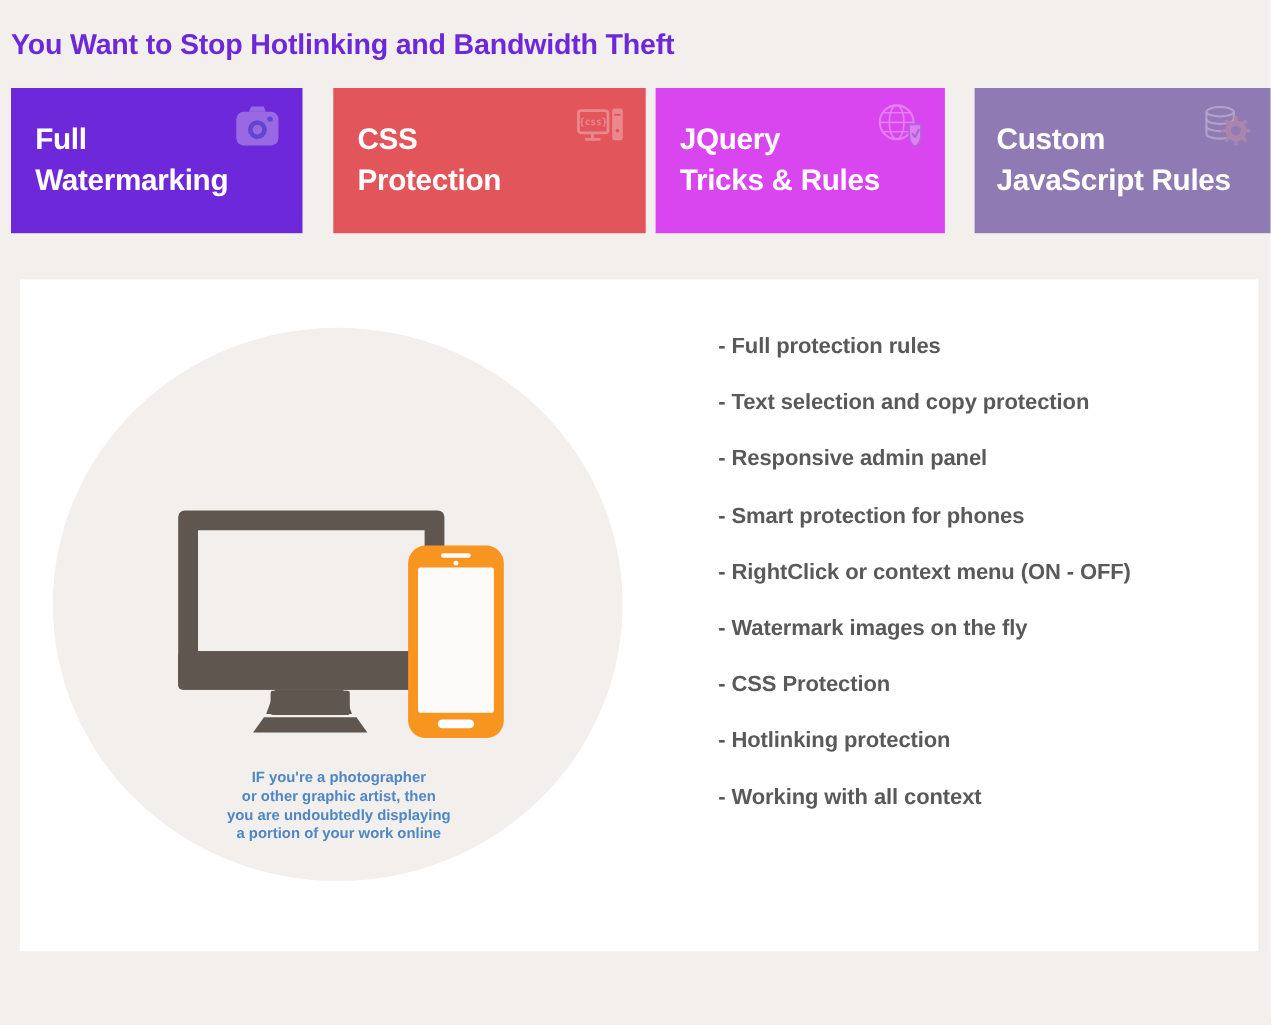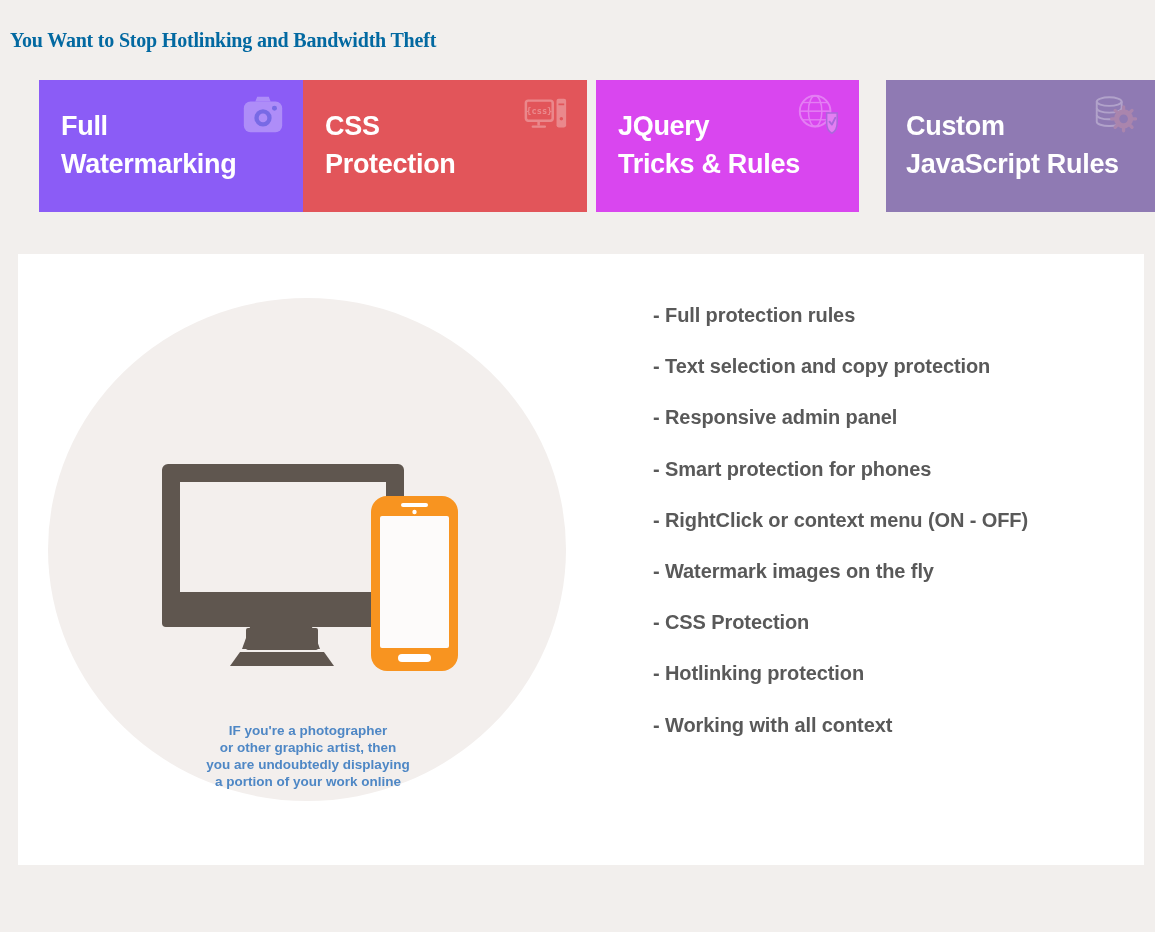--- a/index.html
+++ b/index.html
@@ -14,24 +14,24 @@
     font-family: "Liberation Sans", sans-serif;
     overflow: hidden;
     position: relative;
   }
 
   
   #page-title {
     position: absolute;
     left: 10px;
     top: 24px;
-    font-family: Liberation Serif, serif;
-    font-size: 20px;
-    font-weight: bold;
-    color: #0369a1;
+    font-family: Liberation Sans, sans-serif;
+    font-size: 26px;
+    font-weight: bold;
+    color: #6d28d9;
     letter-spacing: -0.2px;
     white-space: nowrap;
     line-height: 32px;
   }
 
   
   #card-row {
     position: absolute;
     left: 0;
     top: 80px;
@@ -58,21 +58,21 @@
   .card-icon {
     position: absolute;
     right: 18px;
     top: 12px;
     width: 46px;
     height: 46px;
     opacity: 0.30;
   }
   .card-icon svg { display: block; width: 100%; height: 100%; }
 
-  #card-0 { left: 10px;  width: 265px; background: #8b5cf6; margin-left: 29px; }
+  #card-0 { left: 10px;  width: 265px; background: #6d28d9; }
   #card-1 { left: 303px; width: 284px; background: #e2555a; }
   #card-2 { left: 596px; width: 263px; background: #d946ef; }
   #card-3 { left: 886px; width: 273px; background: #8f7ab3; }
 
   #card-3 .card-title { left: 20px; }
   #card-3 .card-icon { right: 22px; }
 
   
   #content-panel {
     position: absolute;
@@ -112,21 +112,20 @@
   #illustration-caption {
     position: absolute;
     left: 140px;
     top: 400px;
     width: 240px;
     text-align: center;
     color: #4e87c5;
     font-size: 13.5px;
     font-weight: bold;
     line-height: 17px;
-    margin-top: 24px;
   }
 
   
   #feature-list {
     position: absolute;
     left: 635px;
     top: 36px;
     width: 470px;
   }
   .feature-item {

